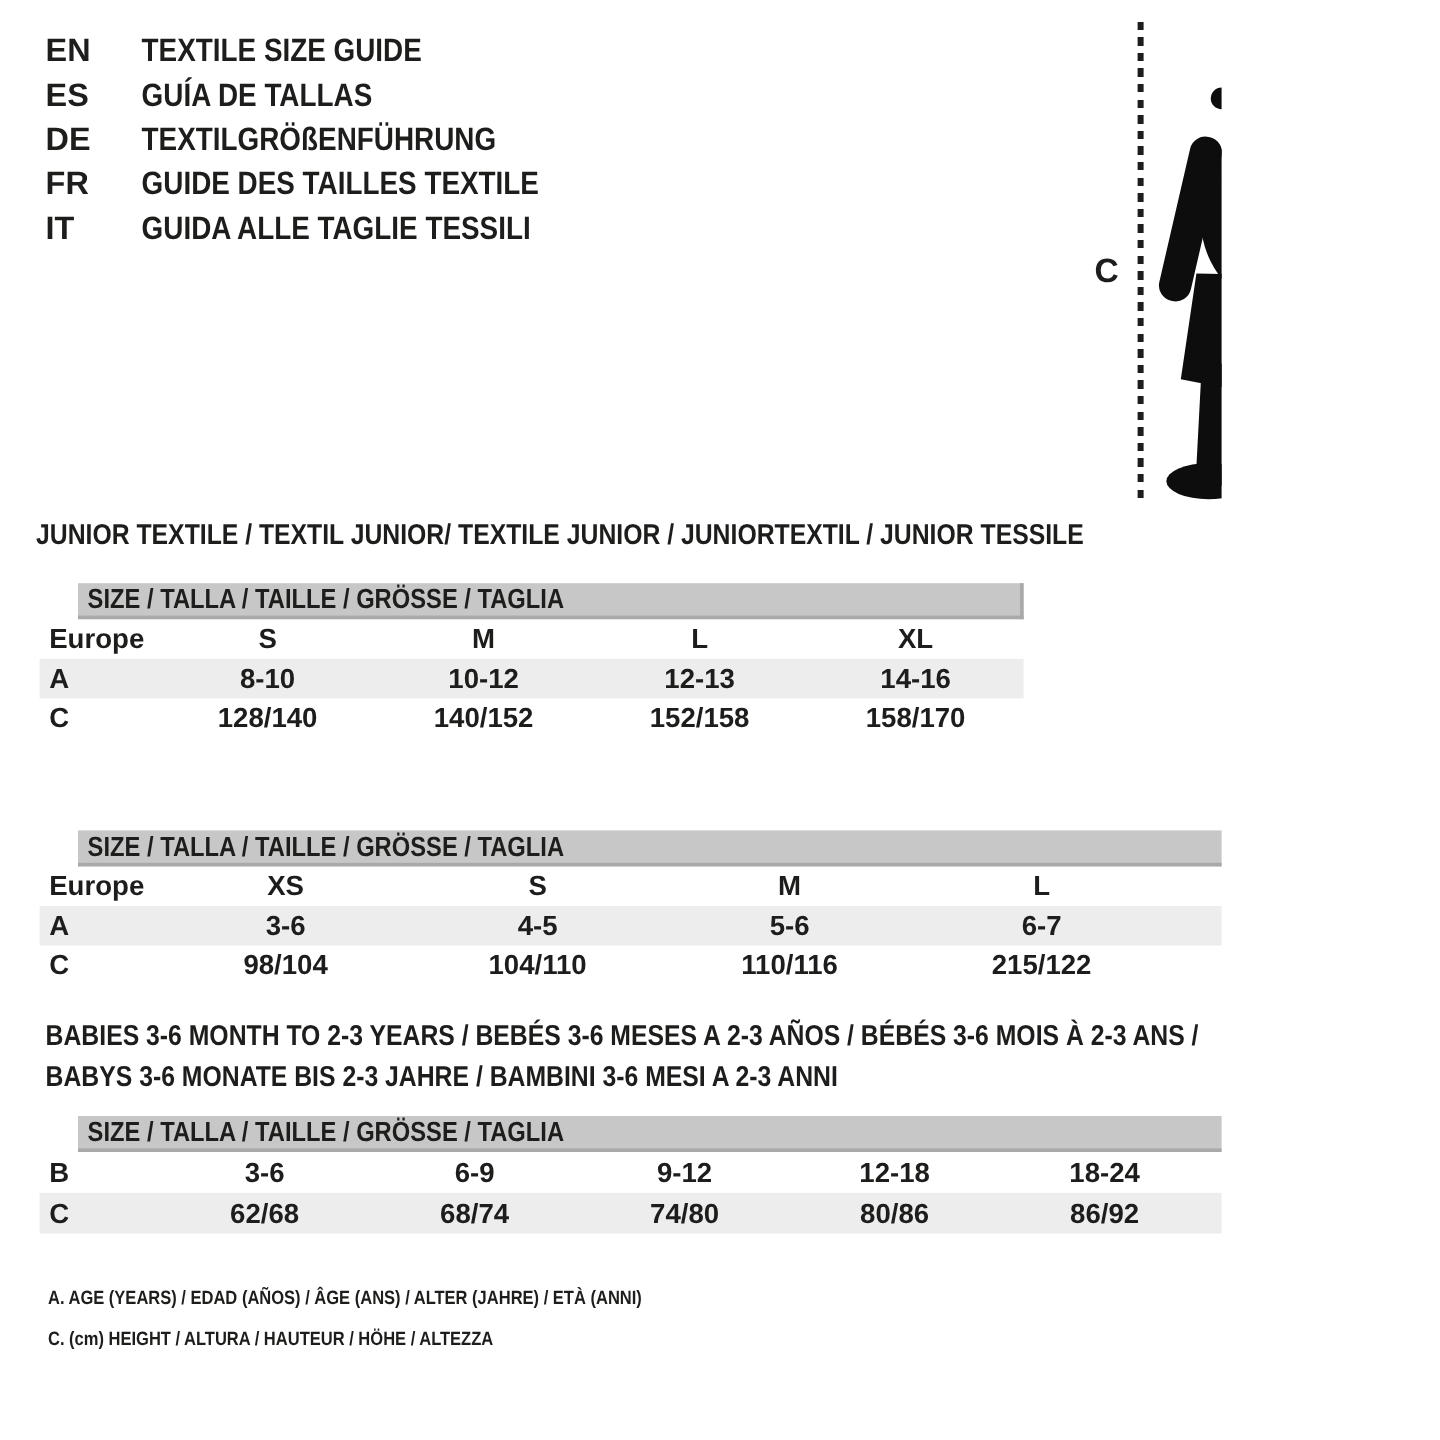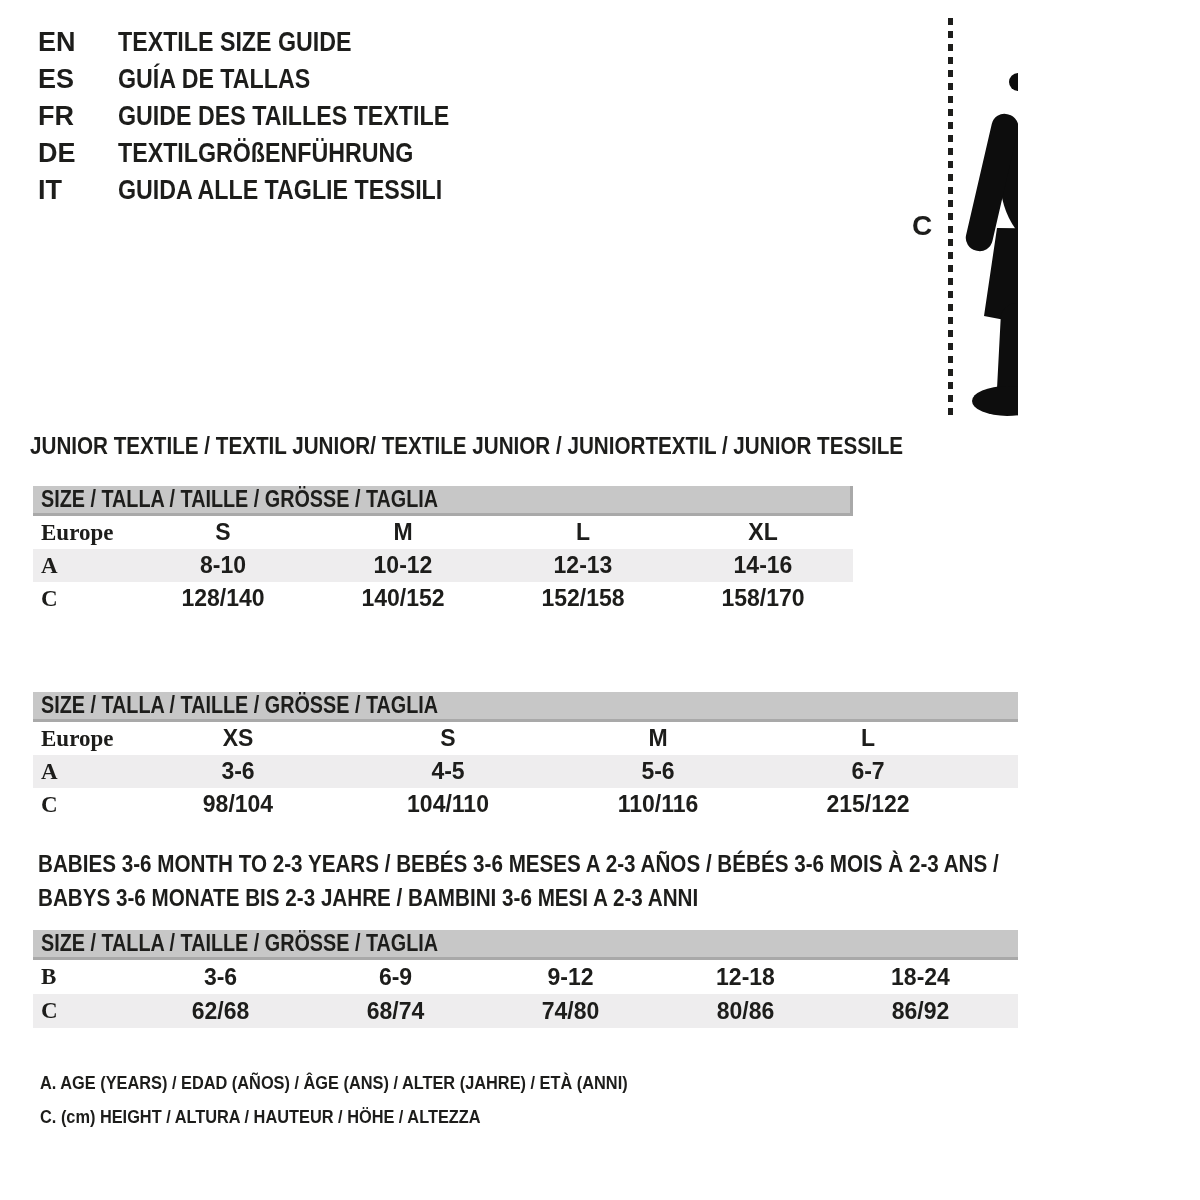--- a/index.html
+++ b/index.html
@@ -21,52 +21,52 @@
   .baby{position:absolute;left:963px;top:18px;}
   
   .sec-h{position:absolute;font-size:24px;white-space:nowrap;}
   .sub{font-size:15px;vertical-align:-4px;}
   .two-line .hl{height:34px;display:flex;align-items:flex-start;}
   
   .table{position:absolute;}
   .bar{
     height:30px;background:var(--bar-bg,#c7c7c7);
     border-bottom:3px solid var(--bar-edge,#a9a9a9);border-right:3px solid var(--bar-edge,#a9a9a9);
-    display:flex;align-items:center;padding-left:8px;font-size:23px;box-sizing:border-box;
+    display:flex;align-items:center;padding-left:8px;font-size:23px;box-sizing:border-box;margin-left:32px;
   }
   .trow{display:flex;height:33px;align-items:center;font-size:23px;}
   .trow.tall{height:34px;}
   .shade{background:var(--stripe-bg,#eeedee);}
-  .lbl{width:100px;padding-left:8px;box-sizing:border-box;font-family:Liberation Serif, serif;}
+  .lbl{width:100px;padding-left:8px;box-sizing:border-box;}
   .cell{flex:1;text-align:center;}
   
   .legend{position:absolute;left:40px;top:1066px;}
-  .legend-line{height:34px;display:flex;align-items:center;font-size:19px;}
+  .legend-line{height:34px;display:flex;align-items:center;font-size:16px;}
 </style>
 </head>
 <body>
 
 <div class="canvas">
 
   <div class="lang-list">
     <div class="lang-row">
       <span class="lang-code">EN</span>
       <span class="cond">TEXTILE SIZE GUIDE</span>
     </div>
     <div class="lang-row">
       <span class="lang-code">ES</span>
       <span class="cond">GUÍA DE TALLAS</span>
     </div>
     <div class="lang-row">
+      <span class="lang-code">DE</span>
+      <span class="cond">TEXTILGRÖßENFÜHRUNG</span>
+    </div>
+    <div class="lang-row">
       <span class="lang-code">FR</span>
       <span class="cond">GUIDE DES TAILLES TEXTILE</span>
-    </div>
-    <div class="lang-row">
-      <span class="lang-code">DE</span>
-      <span class="cond">TEXTILGRÖßENFÜHRUNG</span>
     </div>
     <div class="lang-row">
       <span class="lang-code">IT</span>
       <span class="cond">GUIDA ALLE TAGLIE TESSILI</span>
     </div>
   </div>
 
   <span class="measure-label">C</span>
   <div class="measure-line"></div>
   <svg class="baby" width="175" height="402" viewBox="0 0 175 402">

